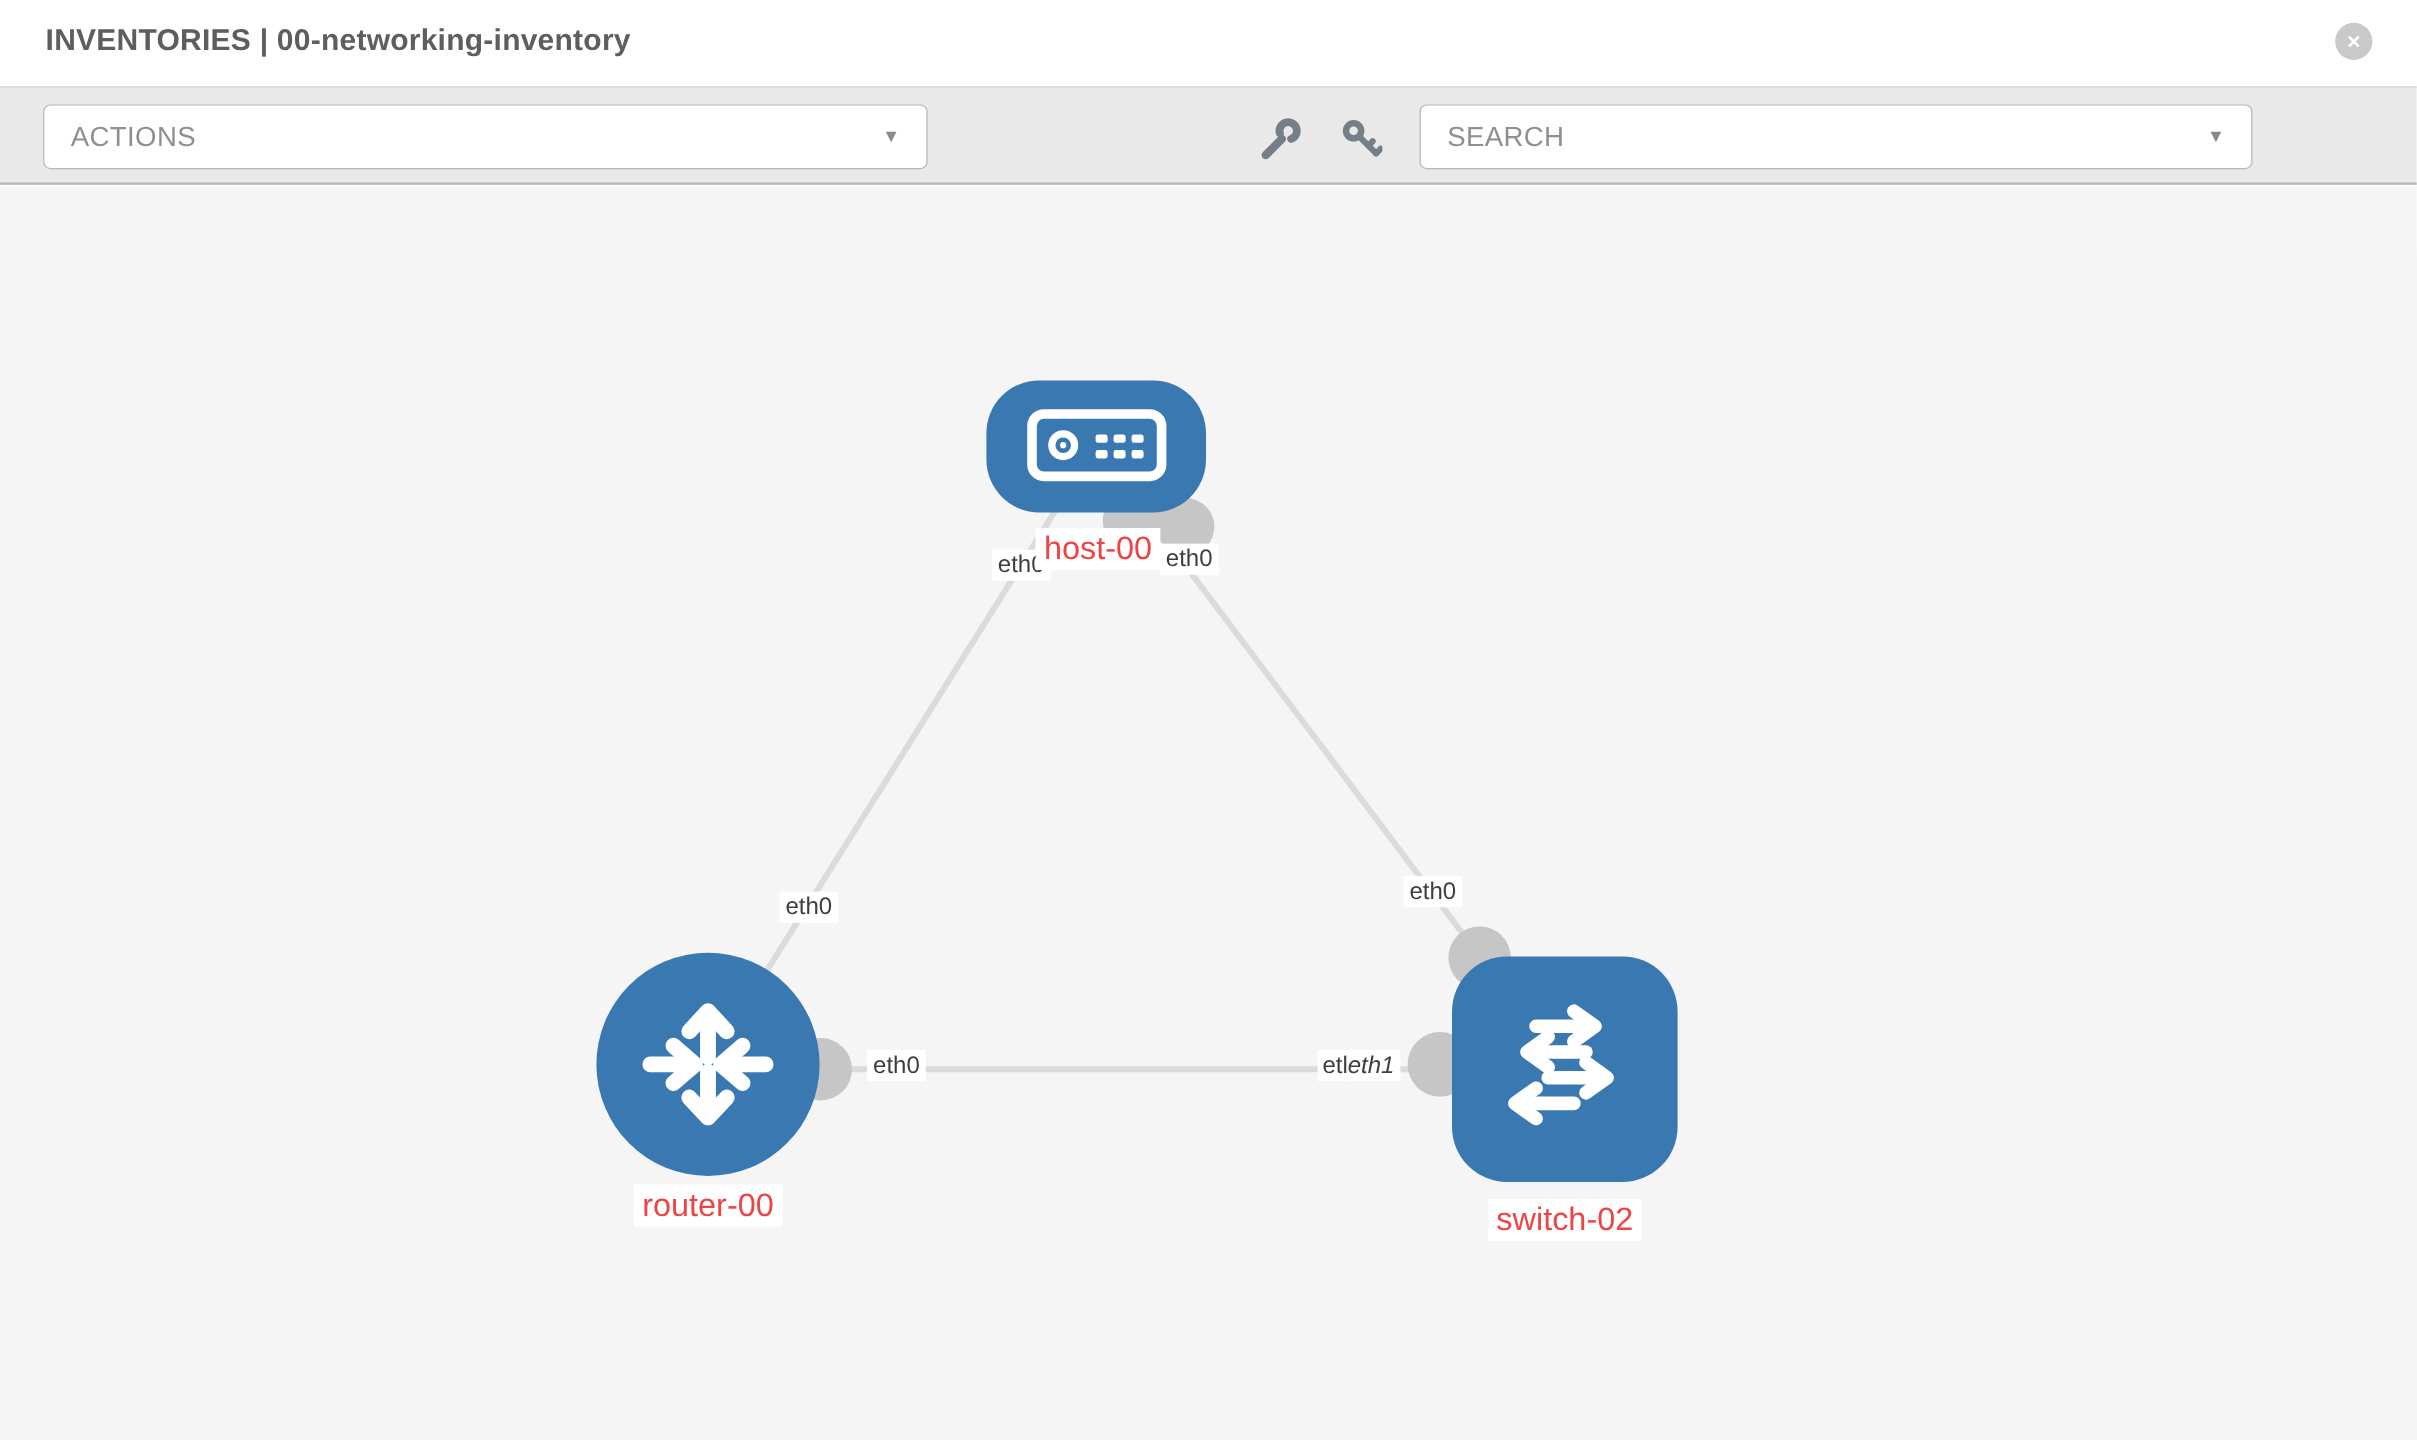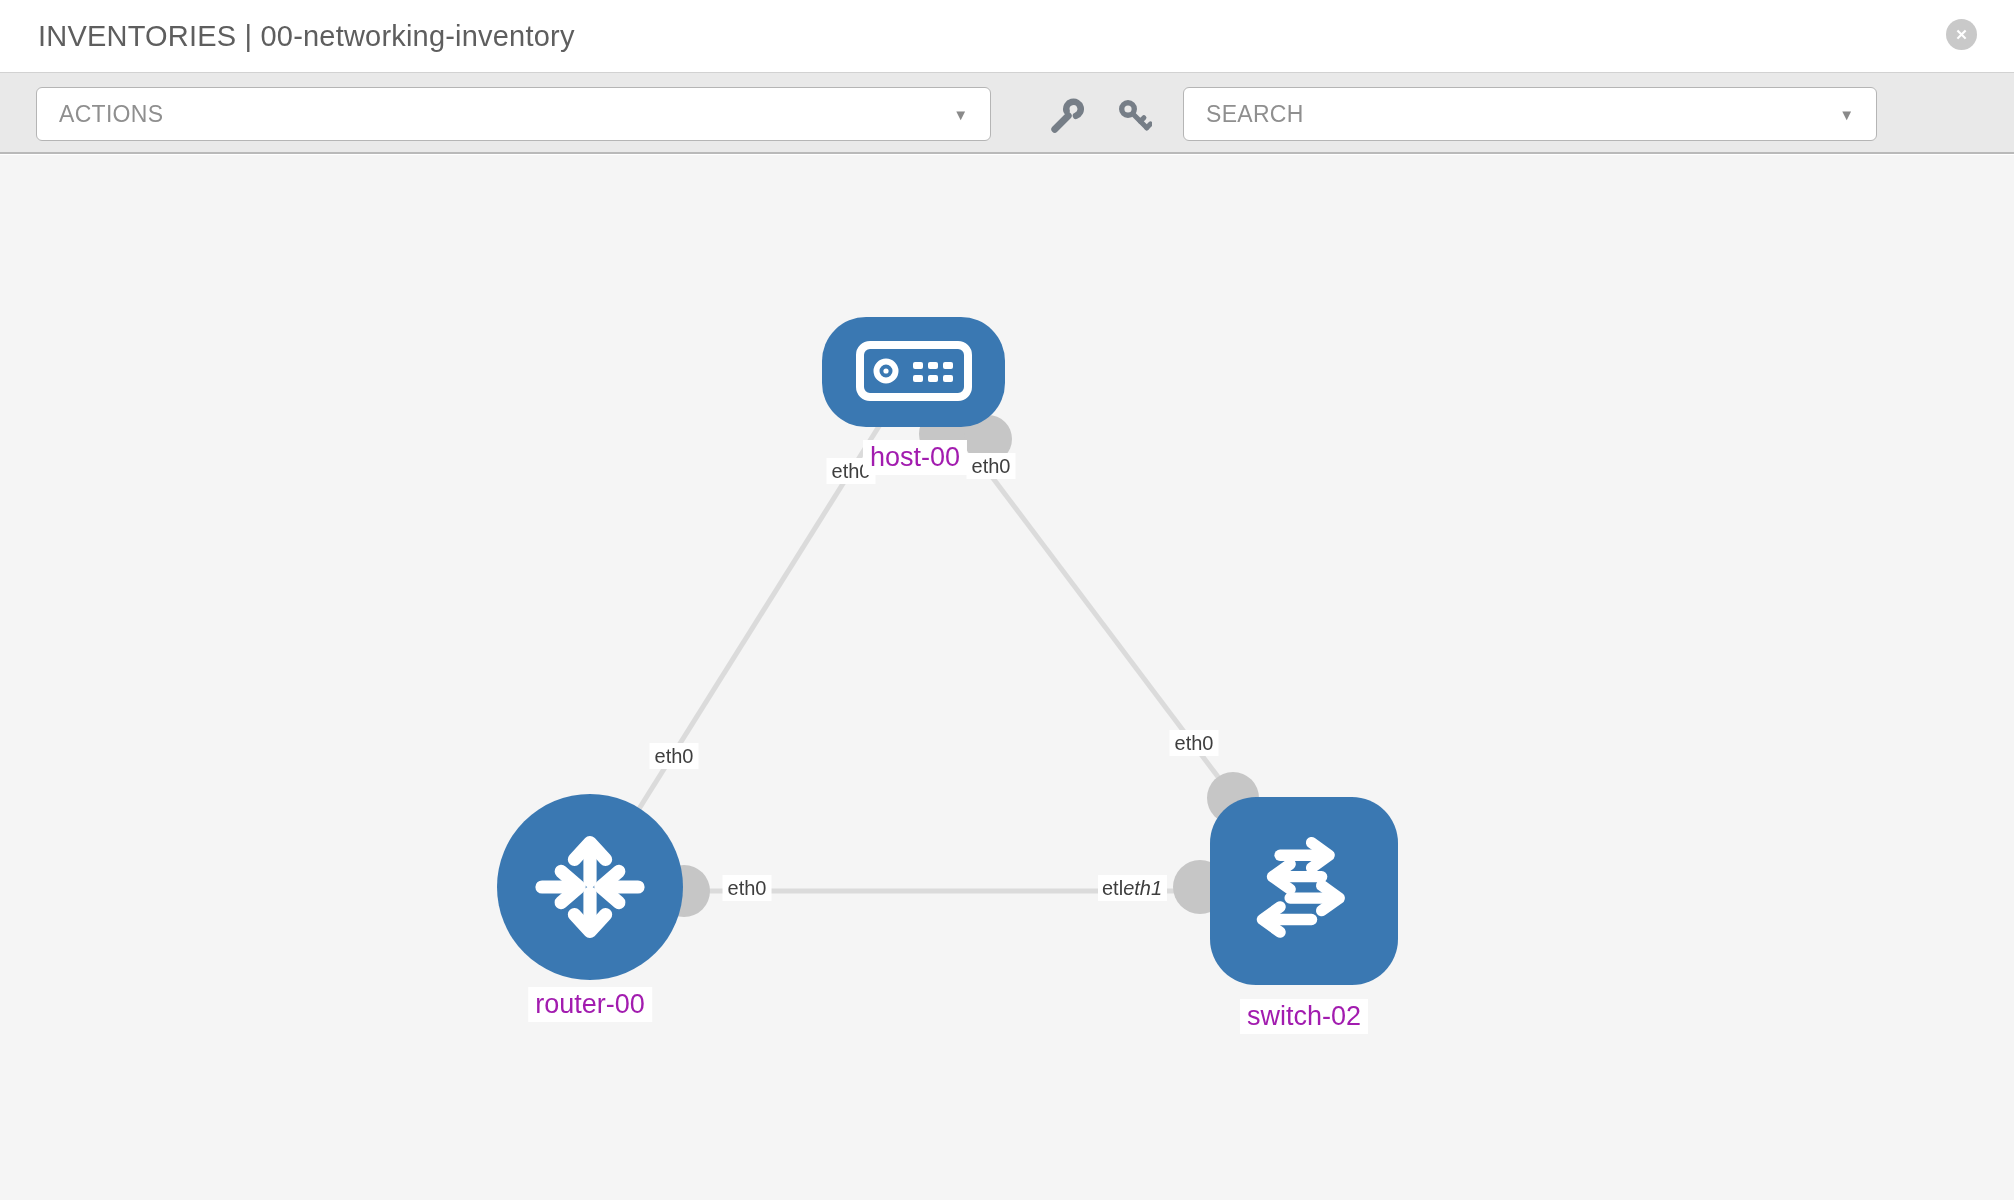--- a/index.html
+++ b/index.html
@@ -2,44 +2,44 @@
 <html><head>
 <meta charset="utf-8">
 <style>
   * { margin:0; padding:0; box-sizing:border-box; }
   html,body { width:2014px; height:1200px; background:#ffffff; overflow:hidden;
               font-family:"Liberation Sans", sans-serif; }
   .app { position:relative; width:2014px; height:1200px; background:#ffffff; }
 
   
   .header { position:absolute; left:0; top:0; width:2014px; height:72px; background:#ffffff; }
-  .title { position:absolute; left:38px; top:20px; font-size:29px; font-weight:400; color:#5e5e5e; letter-spacing:0.2px; }
+  .title { position:absolute; left:38px; top:20px; font-size:25px; font-weight:700; color:#5e5e5e; letter-spacing:0.2px; }
   .close-btn { position:absolute; left:1946px; top:19px; width:31px; height:31px; border-radius:50%;
                background:#c9c9c9; color:#ffffff; font-size:15px; font-weight:700;
                display:flex; align-items:center; justify-content:center; cursor:pointer; }
 
   
   .toolbar { position:absolute; left:0; top:72px; width:2014px; height:82px; background:#e9e9e9;
              border-top:1px solid #d2d2d2; border-bottom:2px solid #b9b9b9; }
   .combo { position:absolute; top:14px; height:54px; background:#ffffff; border:1px solid #b5b5b5;
            border-radius:6px; display:flex; align-items:center; cursor:pointer; }
-  .combo-actions { left:36px;  width:955px; }
+  .combo-actions { left:36px;  width:737px; }
   .combo-search  { left:1183px; width:694px; }
   .combo-text { margin-left:22px; font-size:23px; color:#8f8f8f; letter-spacing:0.3px; }
   .caret { position:absolute; right:22px; top:50%; transform:translateY(-50%); font-size:15px; color:#8a8a8a; }
   .tool-icon { position:absolute; top:24px; width:36px; height:36px; cursor:pointer; }
   .tool-icon.wrench { left:1048px; }
   .tool-icon.key    { left:1116px; }
 
   
   .canvas { position:absolute; left:0; top:155px; width:2014px; height:1045px; background:#f5f5f5; }
   .graph-svg { position:absolute; left:0; top:0; }
 
   
-  .nlabel { position:absolute; transform:translateX(-50%); background:#ffffff; color:#a21caf;
+  .nlabel { position:absolute; transform:translateX(-50%); background:#ffffff; color:#ef4444;
             font-size:27px; padding:2px 7px; white-space:nowrap; line-height:1.15; }
   .iflabel { position:absolute; transform:translateX(-50%); background:#ffffff; color:#3e3e3e;
              font-size:20px; padding:1px 5px; white-space:nowrap; line-height:1.2; }
   .ifgroup { position:absolute; display:flex; }
   .ifgroup span { background:#ffffff; color:#3e3e3e; font-size:20px; line-height:1.2; padding:1px 0; }
   .ifgroup .frag { padding-left:4px; }
   .ifgroup .full { padding-right:5px;font-style:italic; }
 
   
   .zoom-panel { position:absolute; left:1622px; top:928px; width:392px; height:117px; background:#ffffff;

